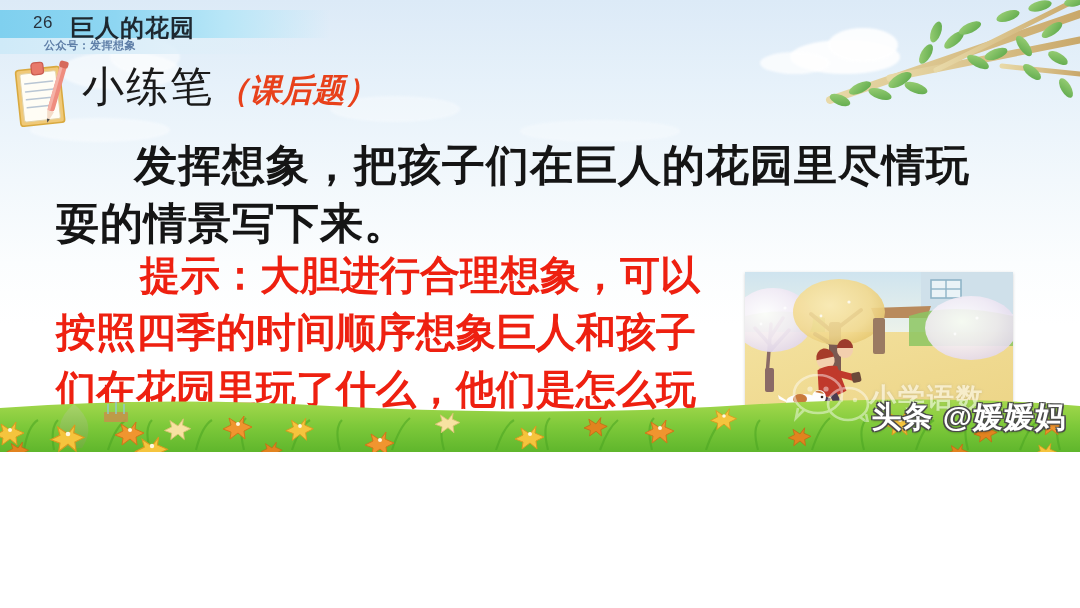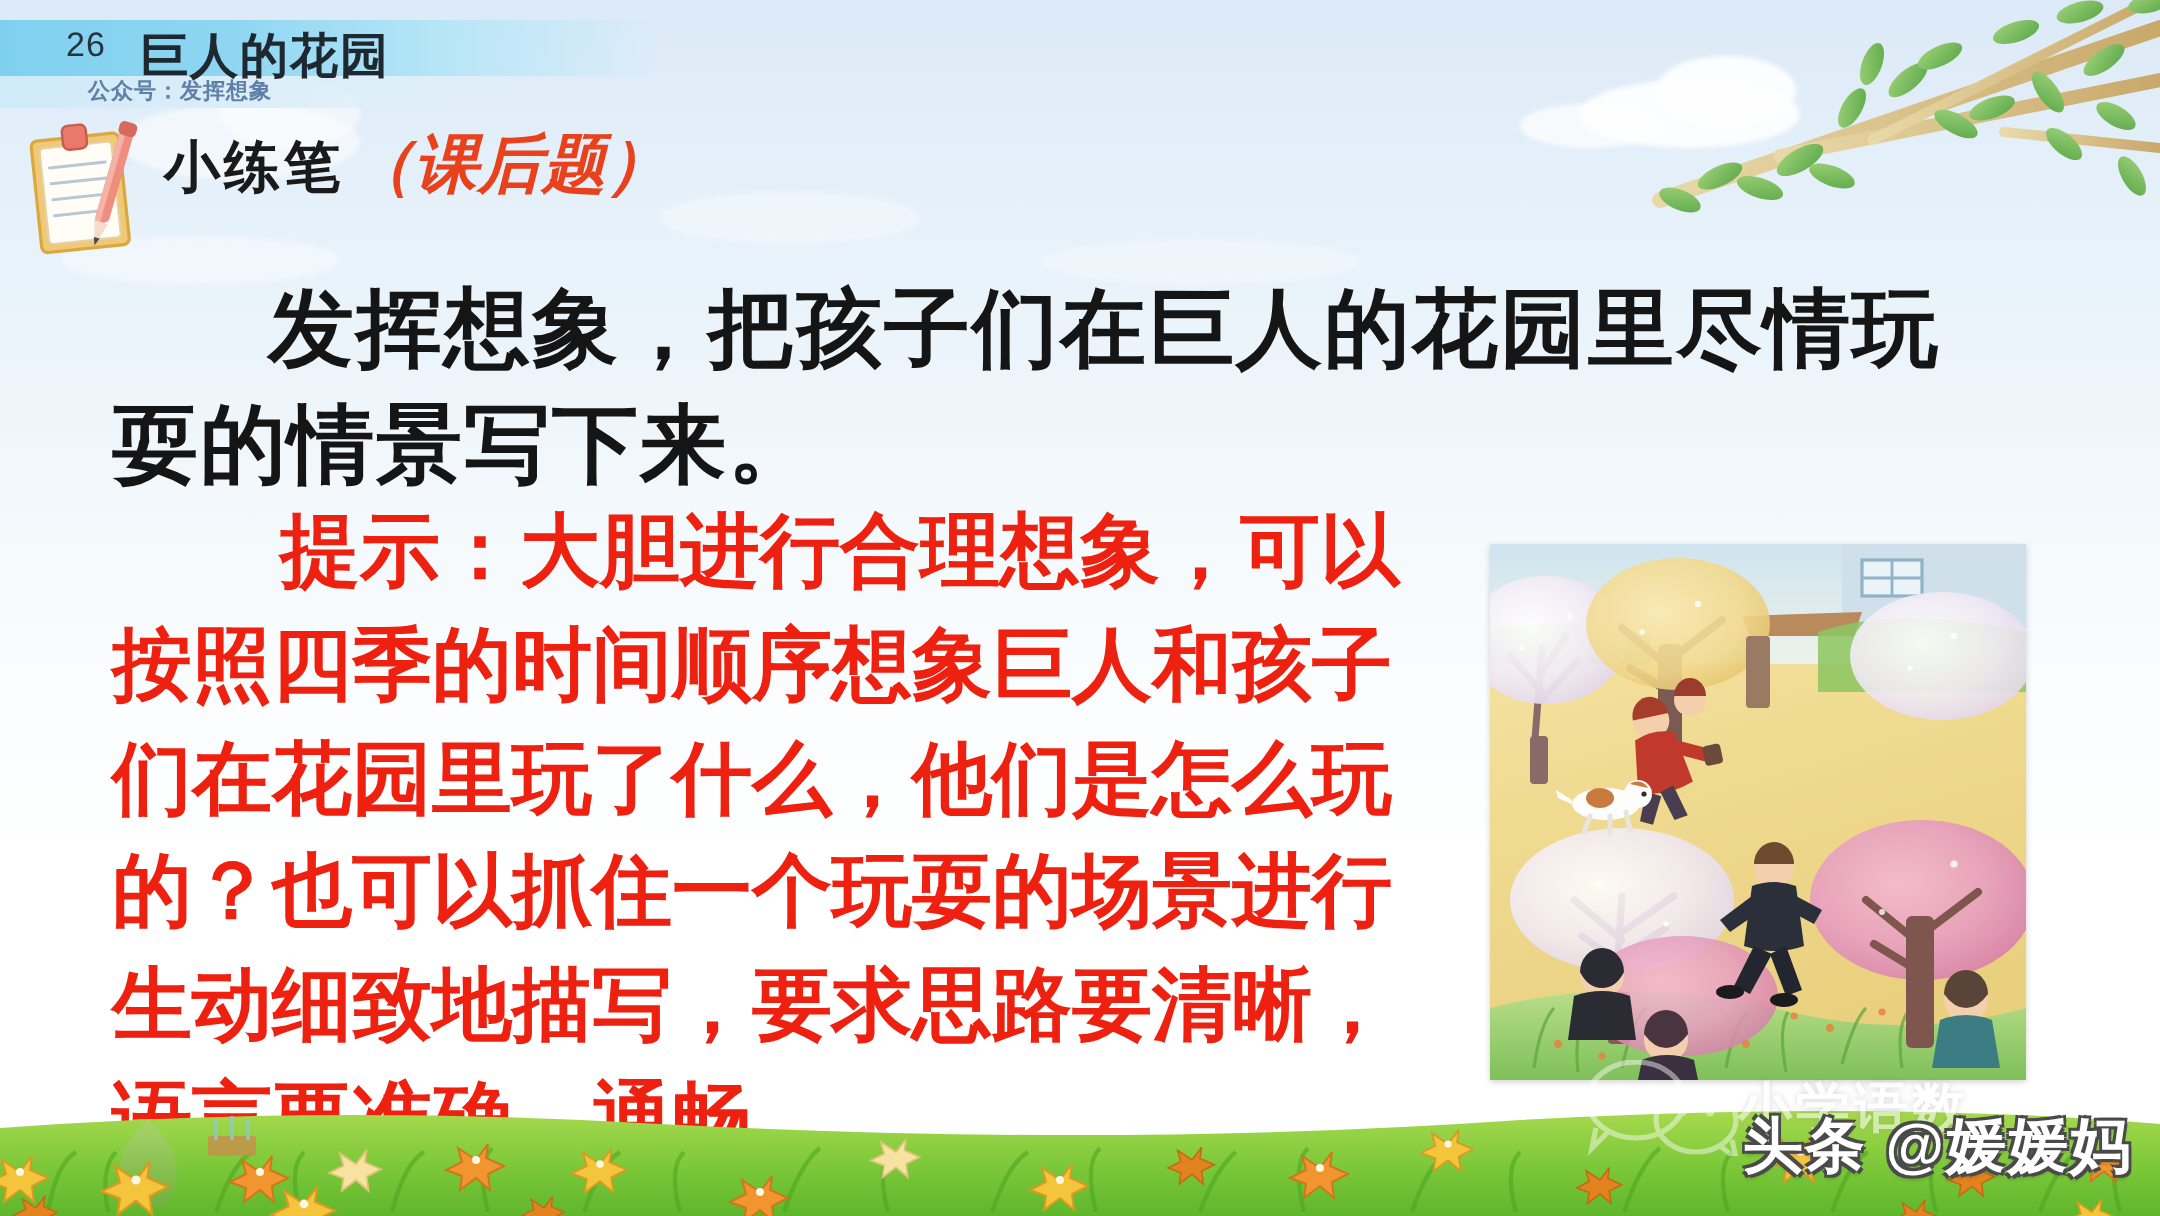--- a/index.html
+++ b/index.html
@@ -6,21 +6,21 @@
   html,body { width:1080px; height:608px; overflow:hidden; }
   body {
     font-family:"Liberation Sans","DejaVu Sans",sans-serif;
     background:#ffffff;
     position:relative;
   }
 
   
   #slide {
     position:absolute; inset:0;
-    width:1080px; height:608px;
+    width:1080px; height:452px;
     overflow:hidden;
     background:
       linear-gradient(180deg,#dceaf7 0%, #e6f1fa 18%, #f2f8fc 40%, #fbfdfe 58%, #ffffff 72%, #ffffff 100%);
   }
 
   
   .cloud { position:absolute; background:#ffffff; border-radius:50%; filter:blur(1px); opacity:.85; }
   .cloud.c1 { left:60px;  top:52px;  width:120px; height:38px; opacity:.55; }
   .cloud.c2 { left:110px; top:40px;  width:70px;  height:34px; opacity:.5; }
   .cloud.c3 { left:790px; top:40px;  width:110px; height:34px; opacity:.9; }
@@ -56,21 +56,21 @@
 
   
   #branch { position:absolute; right:0; top:-4px; width:340px; height:130px; pointer-events:none; }
 
   
   #notepad { position:absolute; left:8px; top:58px; width:72px; height:74px; }
 
   
   #section-title-wrap { position:absolute; left:82px; top:66px; display:flex; align-items:baseline; }
   #section-title {
-    font-size:28px; font-weight:700; color:#1a1a1a;
+    font-size:42px; font-weight:400; color:#1a1a1a;
     letter-spacing:2px; line-height:1;text-align:center;
   }
   #section-sub {
     font-size:32px; font-weight:700; color:#e8411b;
     letter-spacing:0px; line-height:1; margin-left:3px;font-style:italic;
   }
 
   
   #body-text {
     position:absolute; left:56px; top:136px; width:940px;

